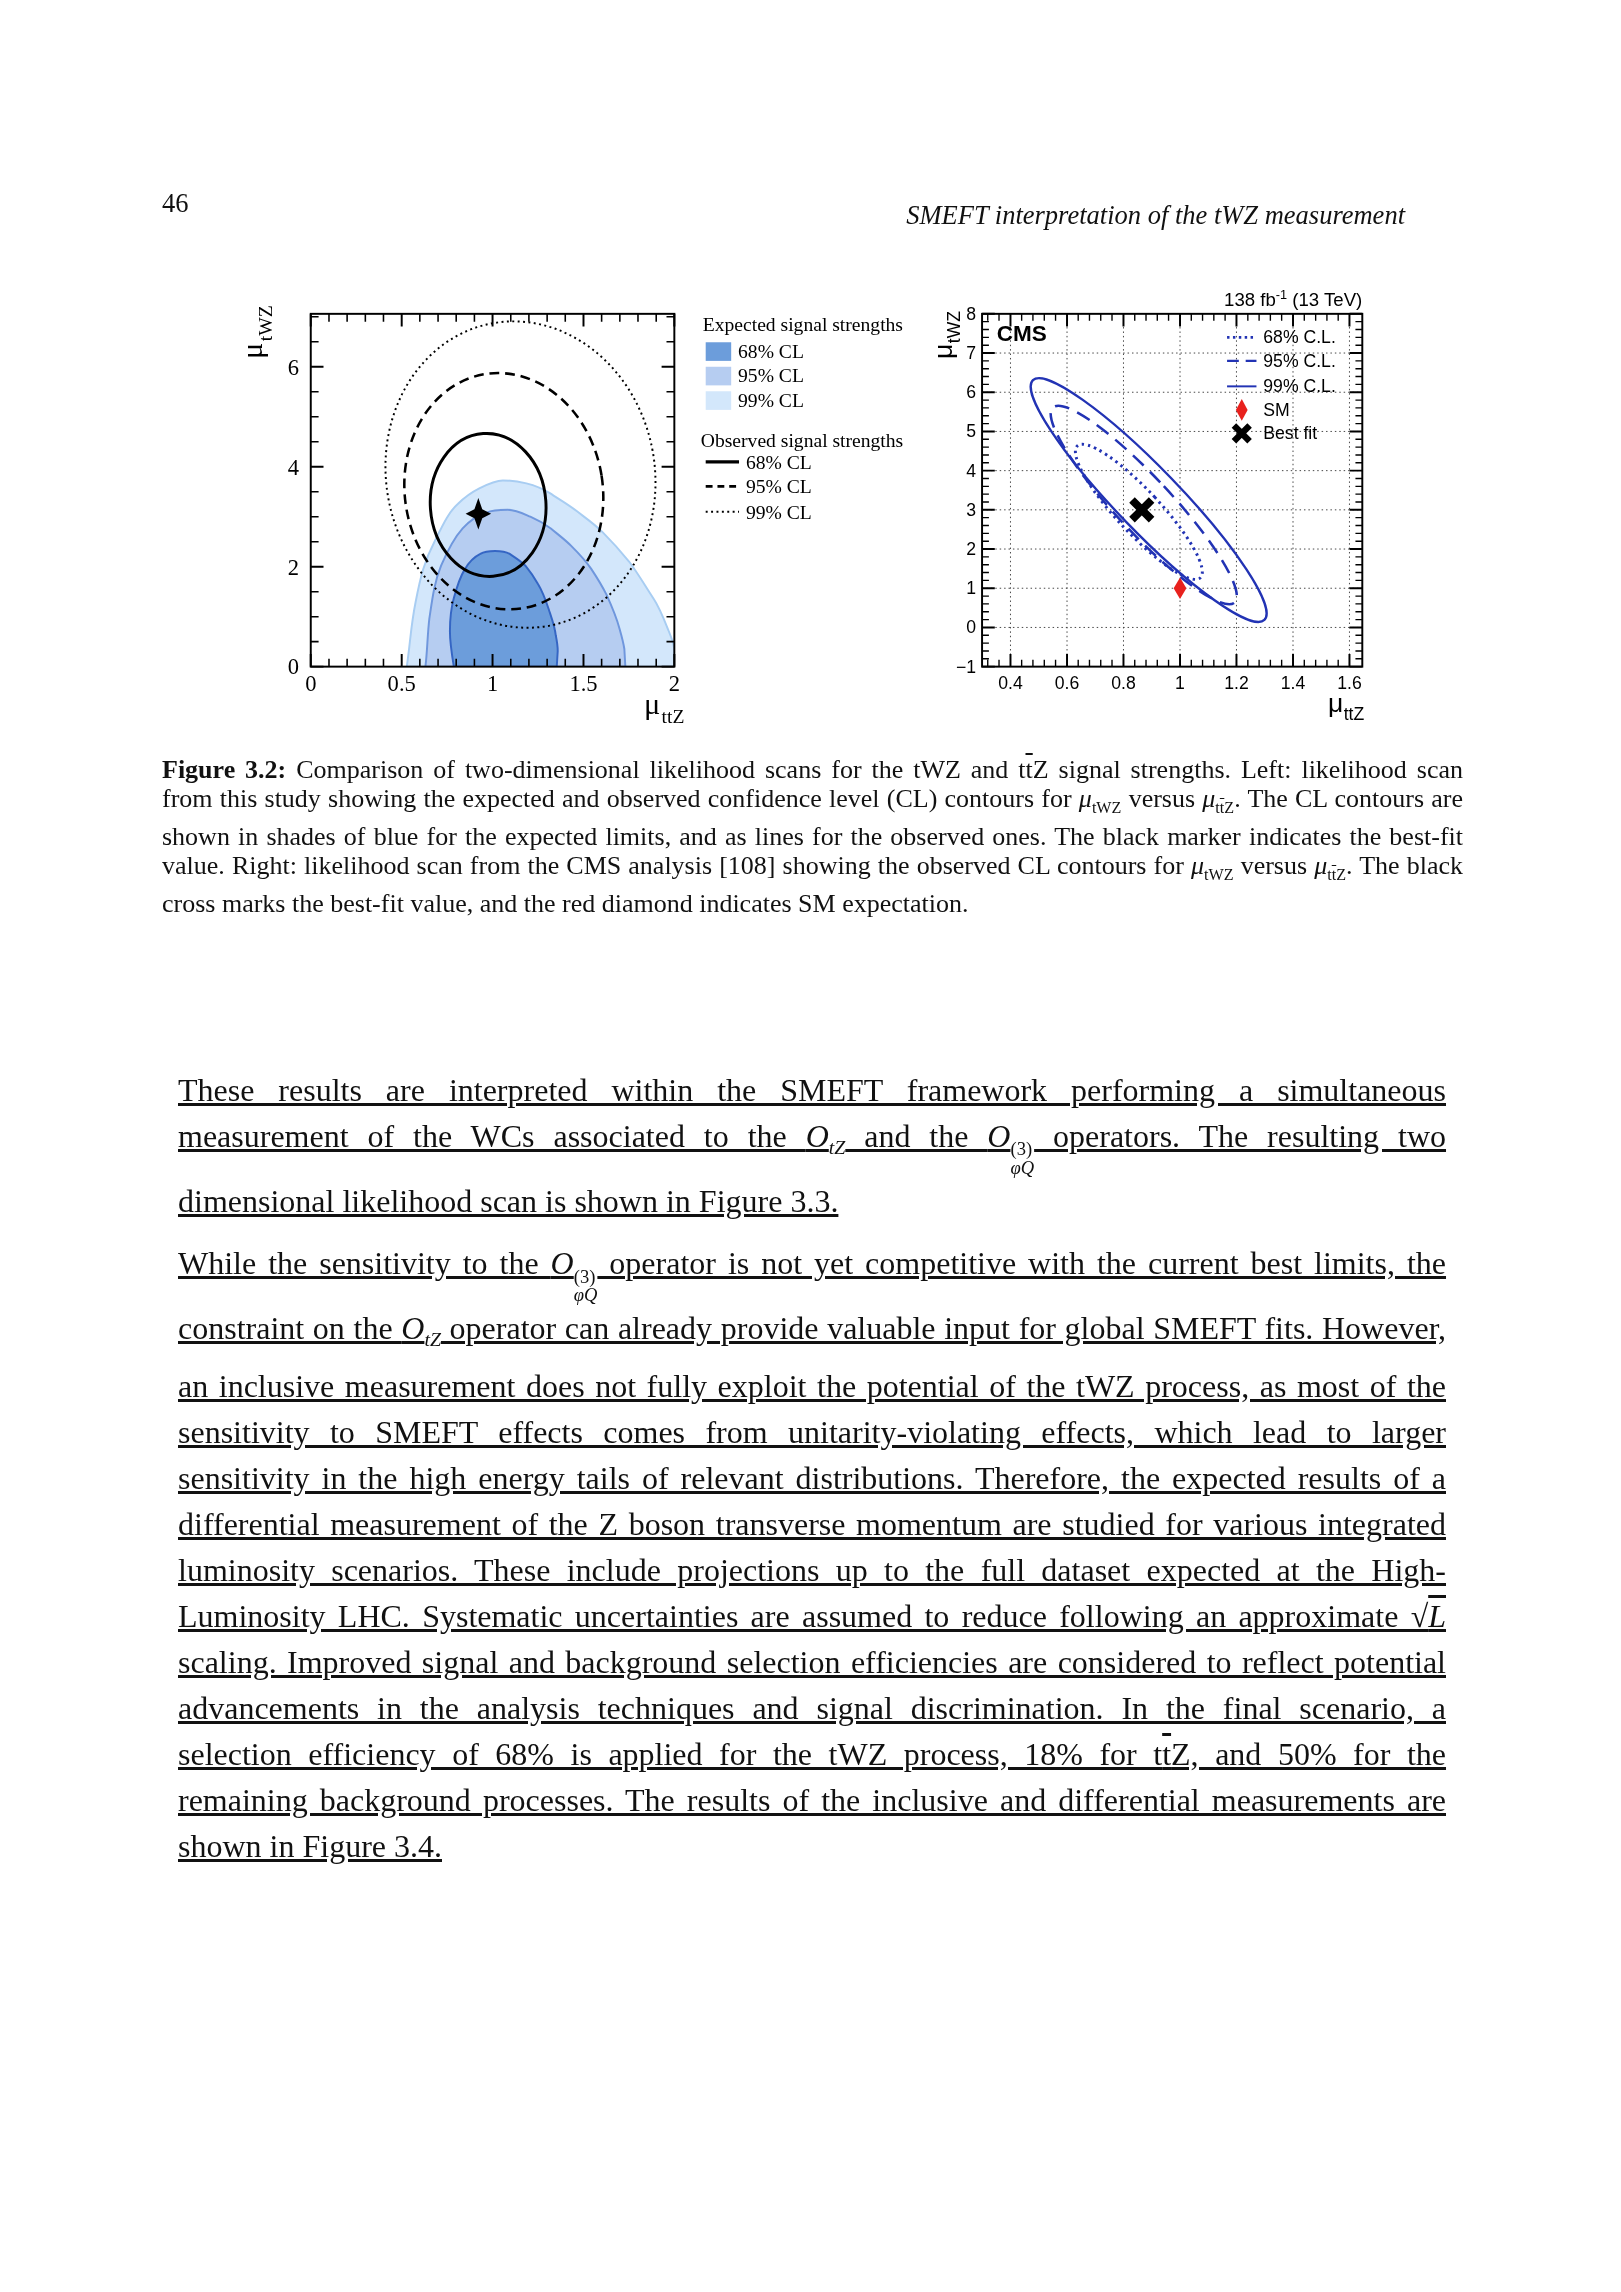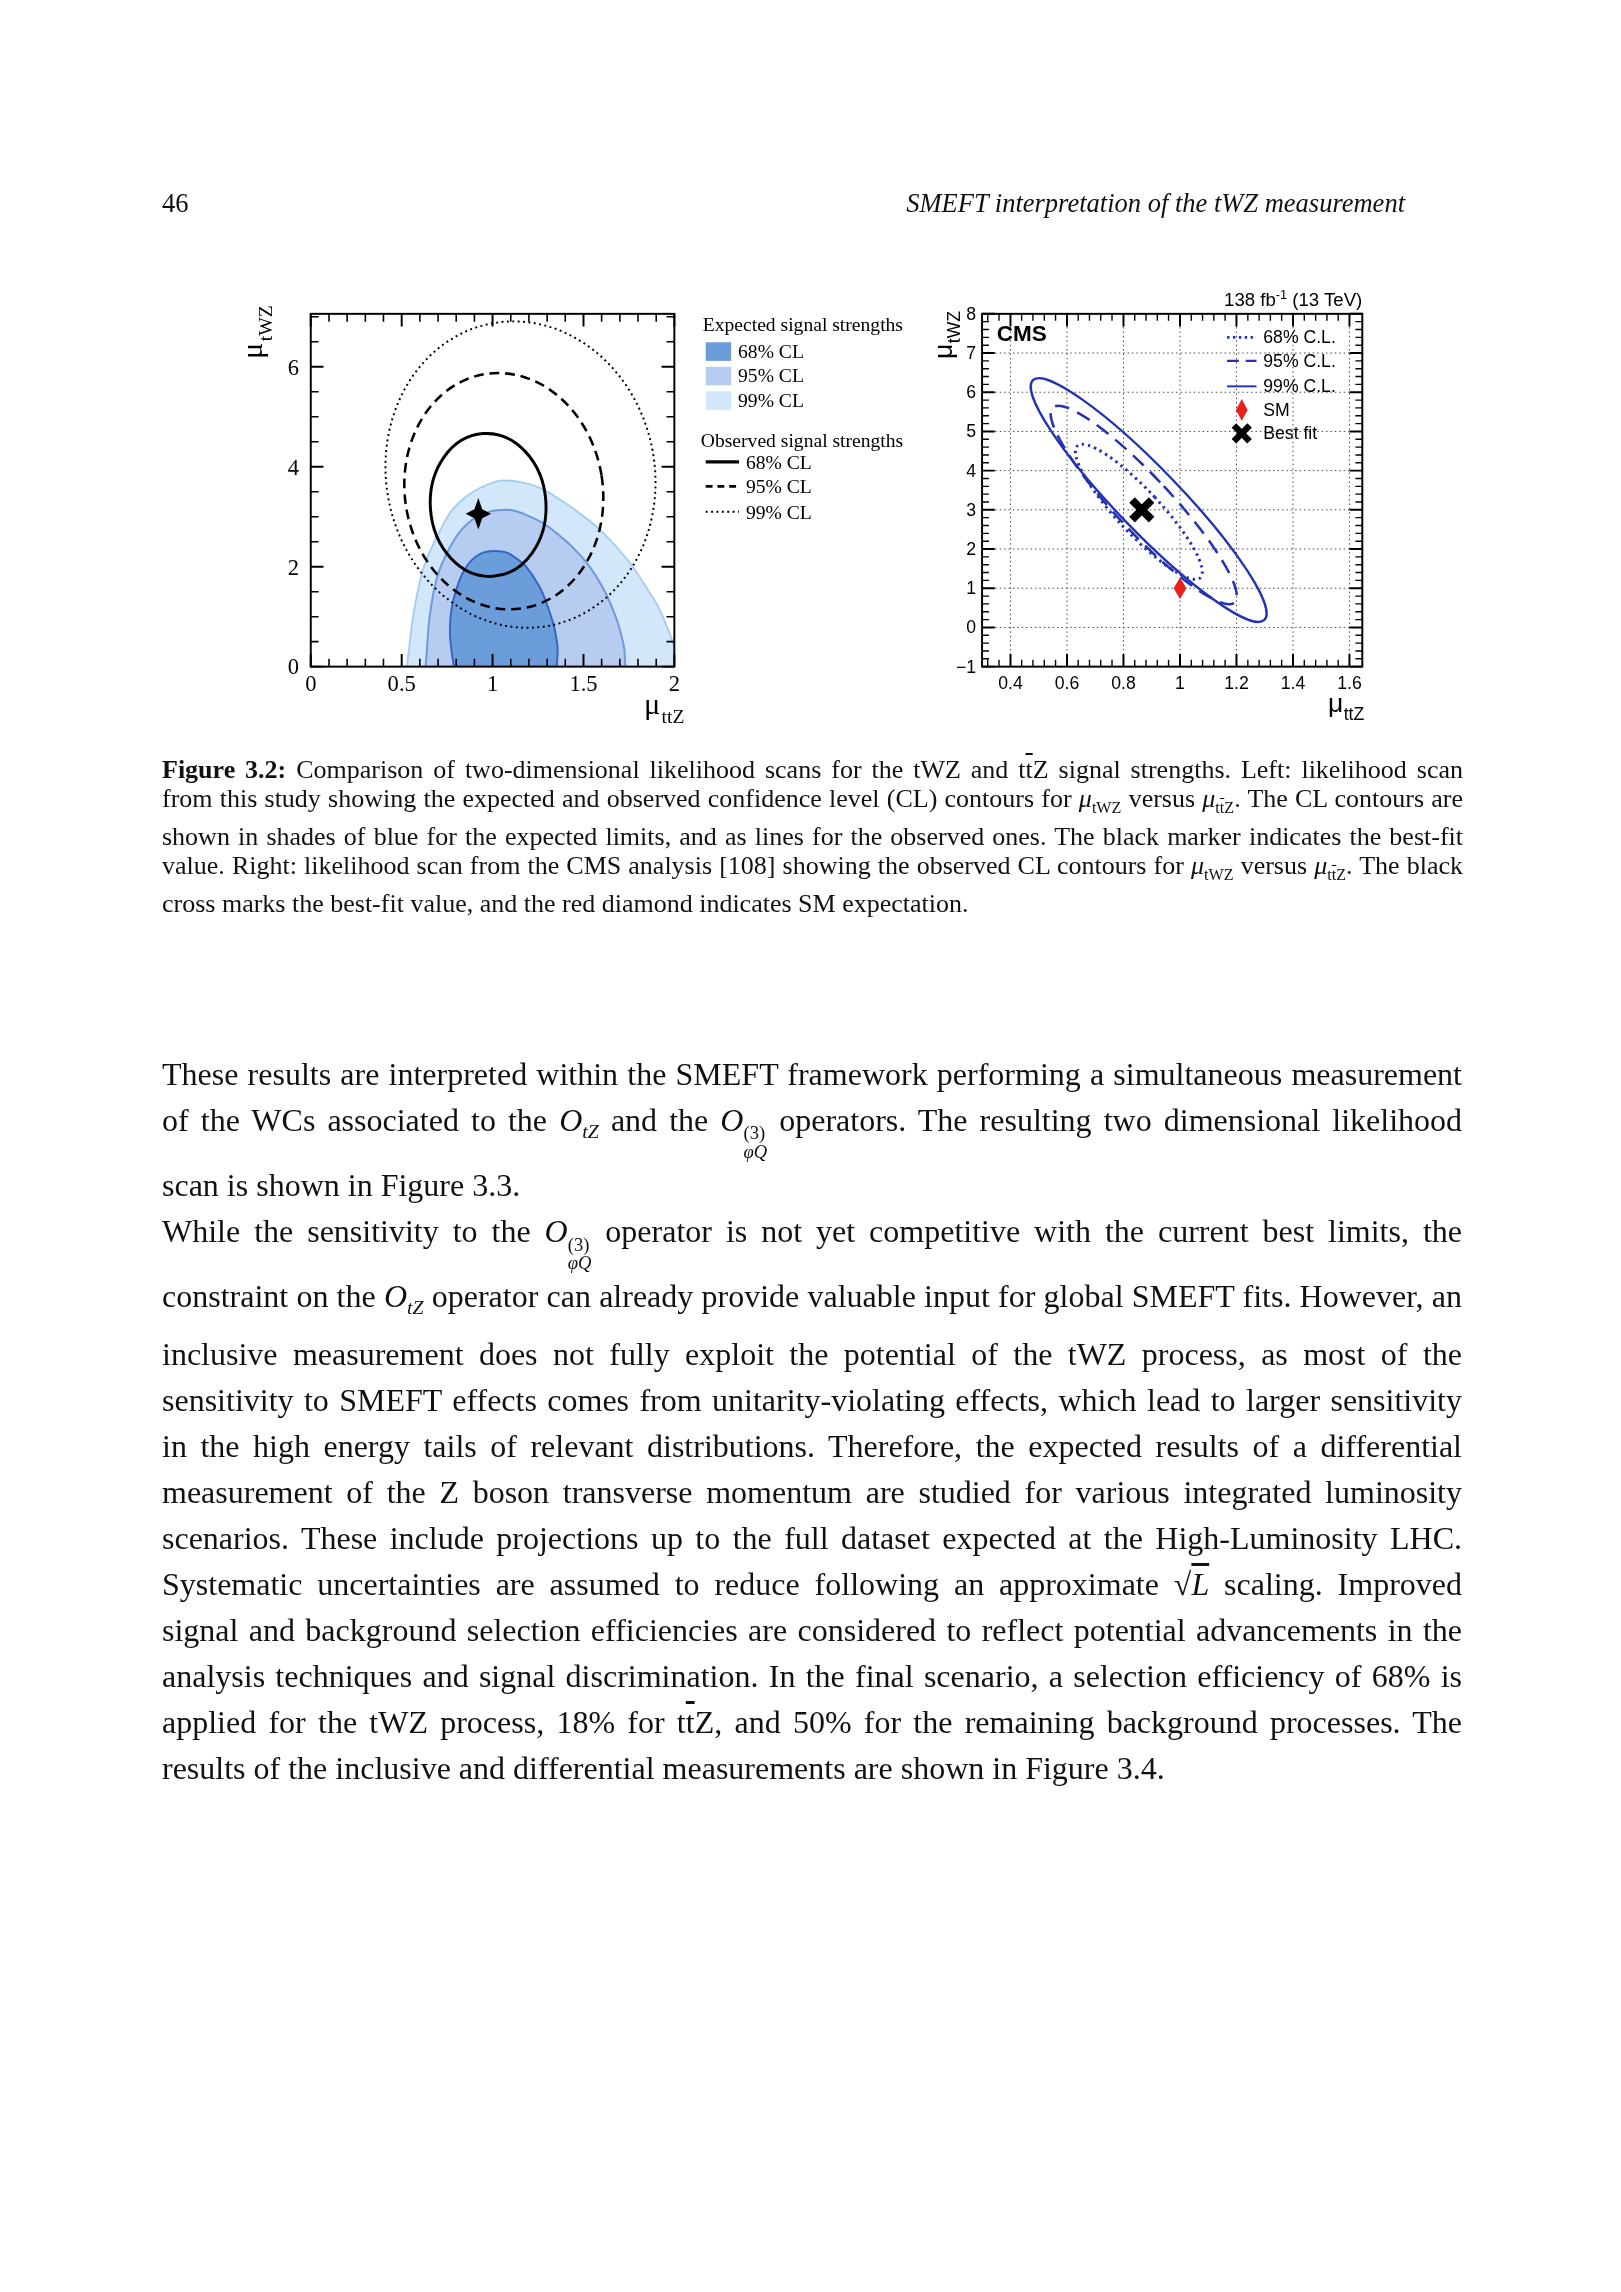--- a/index.html
+++ b/index.html
@@ -1,28 +1,28 @@
 <!DOCTYPE html>
 <html><head>
 <meta charset="utf-8">
 <style>
   html,body{margin:0;padding:0;}
   body{width:1621px;height:2293px;background:#ffffff;position:relative;
        font-family:"Liberation Serif","DejaVu Serif",serif;color:#111;}
   .page{position:absolute;left:0;top:0;width:1621px;height:1646px;background:#fff;}
   .runhead{position:absolute;top:188px;left:162px;right:161px;height:29px;font-size:26.5px;}
   .pageno{position:absolute;left:0;top:0;}
-  .runtitle{position:absolute;right:55px;top:0;font-style:italic;margin-left:16px;}
+  .runtitle{position:absolute;right:55px;top:12px;font-style:italic;margin-left:16px;}
   .figwrap{position:absolute;left:201px;top:257px;width:1225px;height:490px;}
   .caption{position:absolute;left:162px;top:755px;width:1301px;font-size:26px;line-height:29px;text-align:justify;}
   .caption b{font-weight:bold;}
   .secheading{position:absolute;left:162px;top:978px;width:1301px;font-size:37px;font-weight:bold;}
   .secnum{display:inline-block;margin-right:35px;}
   .bodytext{position:absolute;left:162px;top:1051px;width:1300px;font-size:32px;line-height:46px;text-align:justify;}
-  .bodytext p{margin:0;}
+  .bodytext p{margin:16px;text-decoration:underline;}
   .ov{text-decoration:overline;}
   sub{font-size:0.62em;}
   sup{font-size:0.62em;}
   .supsub{display:inline-flex;flex-direction:column;font-size:0.58em;line-height:1.02;vertical-align:-0.45em;}
   .supsub span{display:block;}
   svg text{user-select:none;}
   .serifTxt{font-family:"Liberation Serif","DejaVu Serif",serif;}
   .sansTxt{font-family:"Liberation Sans","DejaVu Sans",sans-serif;}
 </style>
 </head>

